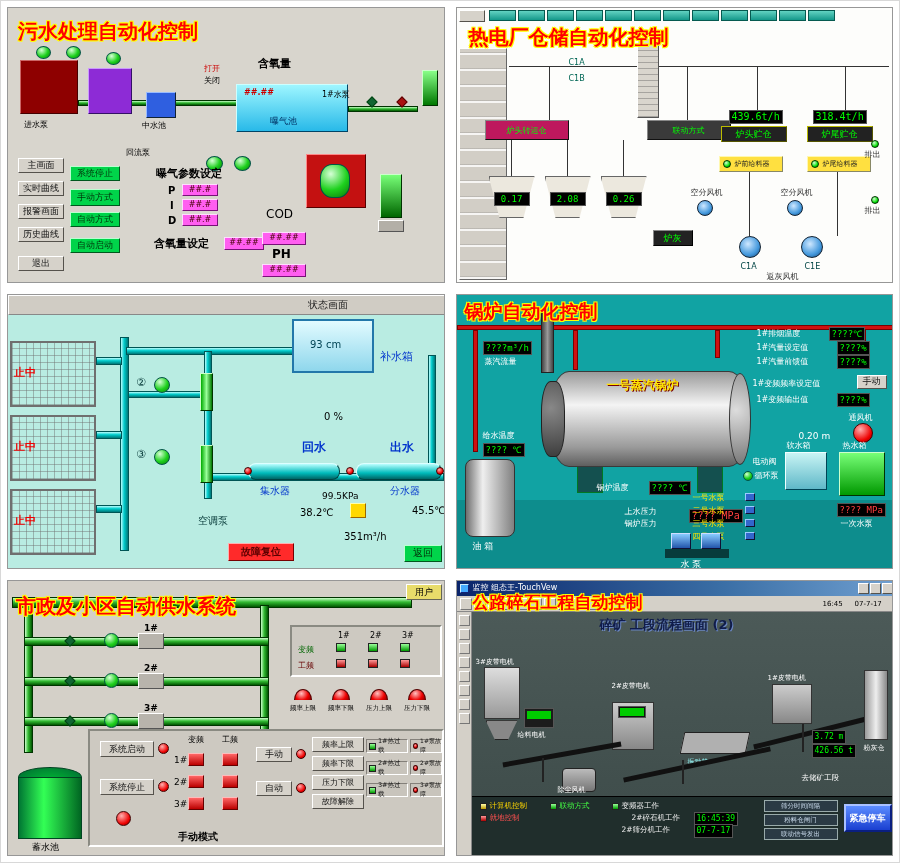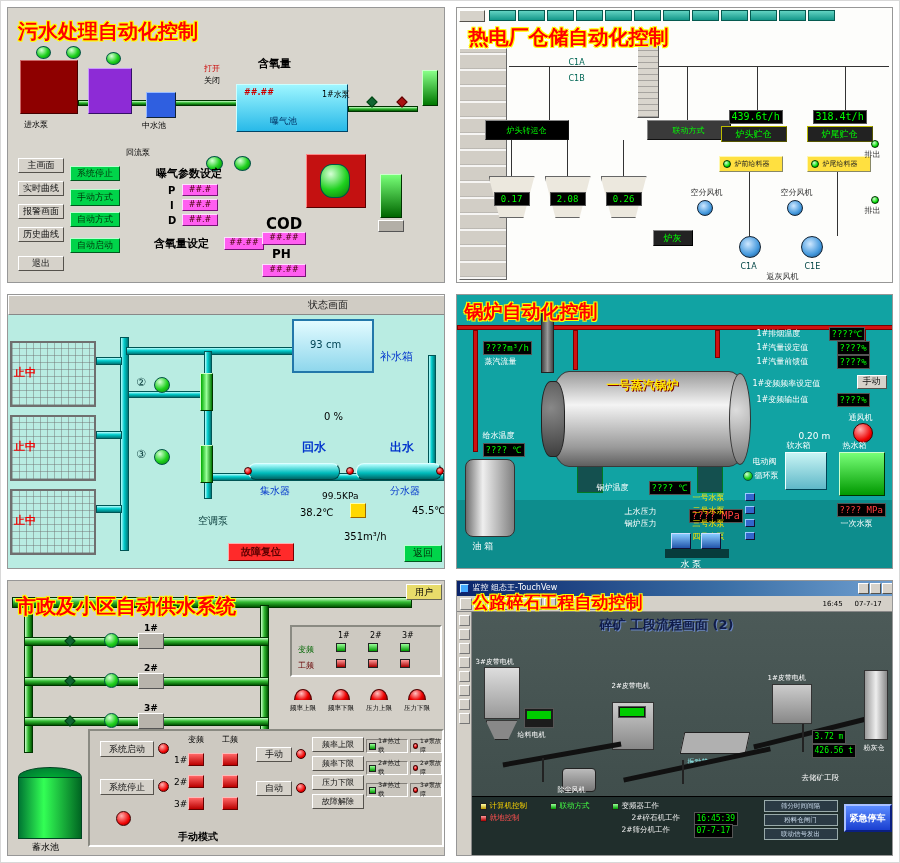--- a/index.html
+++ b/index.html
@@ -84,21 +84,21 @@
     <div class="b3 bgn" style="left:62px;top:230px;width:50px;height:15px">自动启动</div>
     <div class="t" style="left:148px;top:160px;font-size:11px;font-weight:bold">曝气参数设定</div>
     <div class="t" style="left:160px;top:177px;font-size:10px;font-weight:bold">P</div>
     <div class="sq" style="left:174px;top:176px;width:36px;height:12px;background:#ff5ef0;border-color:#fdf #717 #717 #fdf;font-size:8px;text-align:center;color:#400">##.#</div>
     <div class="t" style="left:162px;top:192px;font-size:10px;font-weight:bold">I</div>
     <div class="sq" style="left:174px;top:191px;width:36px;height:12px;background:#ff5ef0;border-color:#fdf #717 #717 #fdf;font-size:8px;text-align:center;color:#400">##.#</div>
     <div class="t" style="left:160px;top:207px;font-size:10px;font-weight:bold">D</div>
     <div class="sq" style="left:174px;top:206px;width:36px;height:12px;background:#ff5ef0;border-color:#fdf #717 #717 #fdf;font-size:8px;text-align:center;color:#400">##.#</div>
     <div class="t" style="left:146px;top:230px;font-size:11px;font-weight:bold">含氧量设定</div>
     <div class="sq" style="left:216px;top:229px;width:40px;height:13px;background:#ff5ef0;border-color:#fdf #717 #717 #fdf;font-size:8px;text-align:center;color:#400">##.##</div>
-    <div class="t" style="left:258px;top:208px;font-size:15px;font-weight:bold">COD</div>
+    <div class="t" style="left:258px;top:200px;font-size:12px;font-weight:normal">COD</div>
     <div class="sq" style="left:254px;top:224px;width:44px;height:13px;background:#ff5ef0;border-color:#fdf #717 #717 #fdf;font-size:8px;text-align:center;color:#400">##.##</div>
     <div class="t" style="left:264px;top:240px;font-size:12px;font-weight:bold">PH</div>
     <div class="sq" style="left:254px;top:256px;width:44px;height:13px;background:#ff5ef0;border-color:#fdf #717 #717 #fdf;font-size:8px;text-align:center;color:#400">##.##</div>
   </section>
 
   <section class="panel" style="background:#fdfdfb">
     <div class="b3" style="left:2px;top:2px;width:26px;height:12px"></div>
     <div style="position:absolute;left:32px;top:2px;display:flex;gap:2px">
       <div class="tbtn"></div>
         <div class="tbtn"></div>
@@ -121,21 +121,21 @@
     <div class="ln" style="left:388px;top:58px;width:1px;height:46px"></div>
     <div class="ln" style="left:54px;top:132px;width:1px;height:36px"></div>
     <div class="ln" style="left:110px;top:132px;width:1px;height:36px"></div>
     <div class="ln" style="left:166px;top:132px;width:1px;height:36px"></div>
     <div class="ln" style="left:292px;top:164px;width:1px;height:64px"></div>
     <div class="ln" style="left:380px;top:164px;width:1px;height:64px"></div>
     <div class="sq" style="left:180px;top:30px;width:22px;height:80px;background:#d9d5cd;border-color:#fff #555 #555 #fff;background-image:repeating-linear-gradient(0deg,rgba(90,90,90,.4) 0 1px,transparent 1px 6px)"></div>
     <div class="t" style="left:112px;top:50px;font-size:8px;color:#065">C1A</div>
     <div class="t" style="left:112px;top:66px;font-size:8px;color:#065">C1B</div>
     <div class="t ttl" style="left:12px;top:18px">热电厂仓储自动化控制</div>
-    <div class="sq" style="left:28px;top:112px;width:84px;height:20px;background:#000000;border-color:#888 #111 #111 #888;color:#0f0;font-size:8px;text-align:center;line-height:19px">炉头转运仓</div>
+    <div class="sq" style="left:28px;top:112px;width:84px;height:20px;background:#be185d;border-color:#888 #111 #111 #888;color:#0f0;font-size:8px;text-align:center;line-height:19px">炉头转运仓</div>
     <div class="sq" style="left:190px;top:112px;width:84px;height:20px;background:#3a3a3a;border-color:#888 #111 #111 #888;color:#0f0;font-size:8px;text-align:center;line-height:19px">联动方式</div>
     <div class="dg" style="left:272px;top:102px;font-size:10px">439.6t/h</div>
     <div class="sq" style="left:264px;top:118px;width:66px;height:16px;background:#222;border-color:#bb0 #550 #550 #bb0;color:#0f0;font-size:9px;text-align:center;line-height:15px">炉头贮仓</div>
     <div class="dg" style="left:356px;top:102px;font-size:10px">318.4t/h</div>
     <div class="sq" style="left:350px;top:118px;width:66px;height:16px;background:#222;border-color:#bb0 #550 #550 #bb0;color:#0f0;font-size:9px;text-align:center;line-height:15px">炉尾贮仓</div>
     <div class="sq" style="left:262px;top:148px;width:64px;height:16px;background:#ffe040;border-color:#fff8b0 #886 #886 #fff8b0"></div>
     <div class="led ledg" style="left:266px;top:152px;width:8px;height:8px"></div>
     <div class="t" style="left:278px;top:152px;font-size:7px;color:#222">炉前给料器</div>
     <div class="sq" style="left:350px;top:148px;width:64px;height:16px;background:#ffe040;border-color:#fff8b0 #886 #886 #fff8b0"></div>
     <div class="led ledg" style="left:354px;top:152px;width:8px;height:8px"></div>

